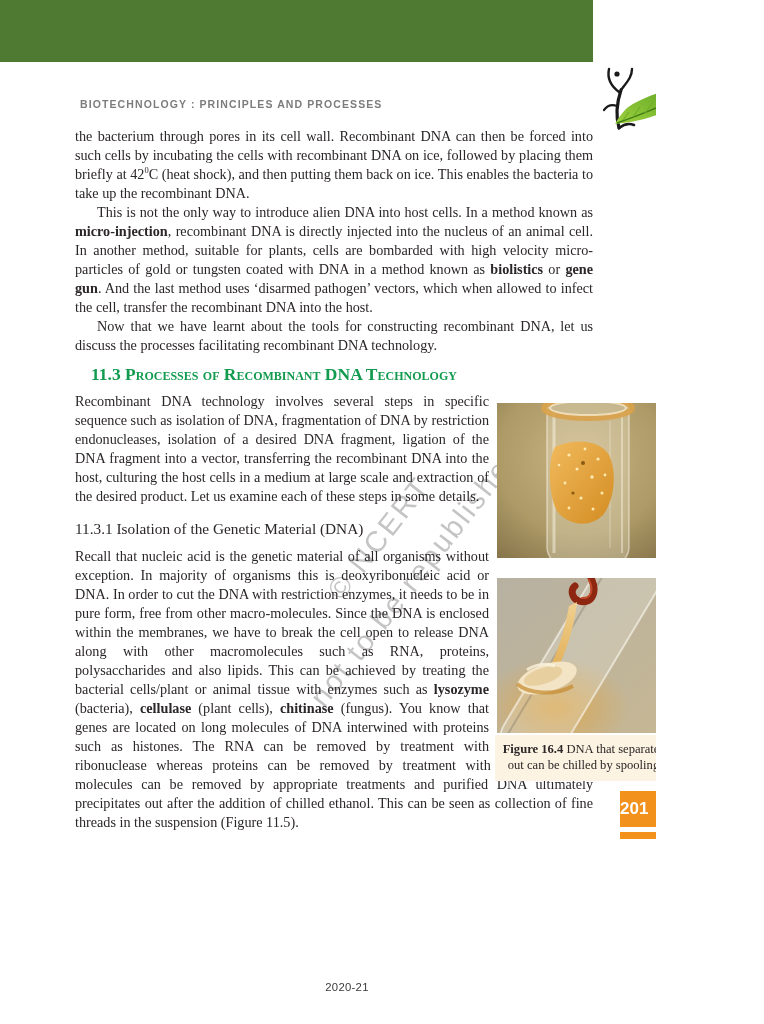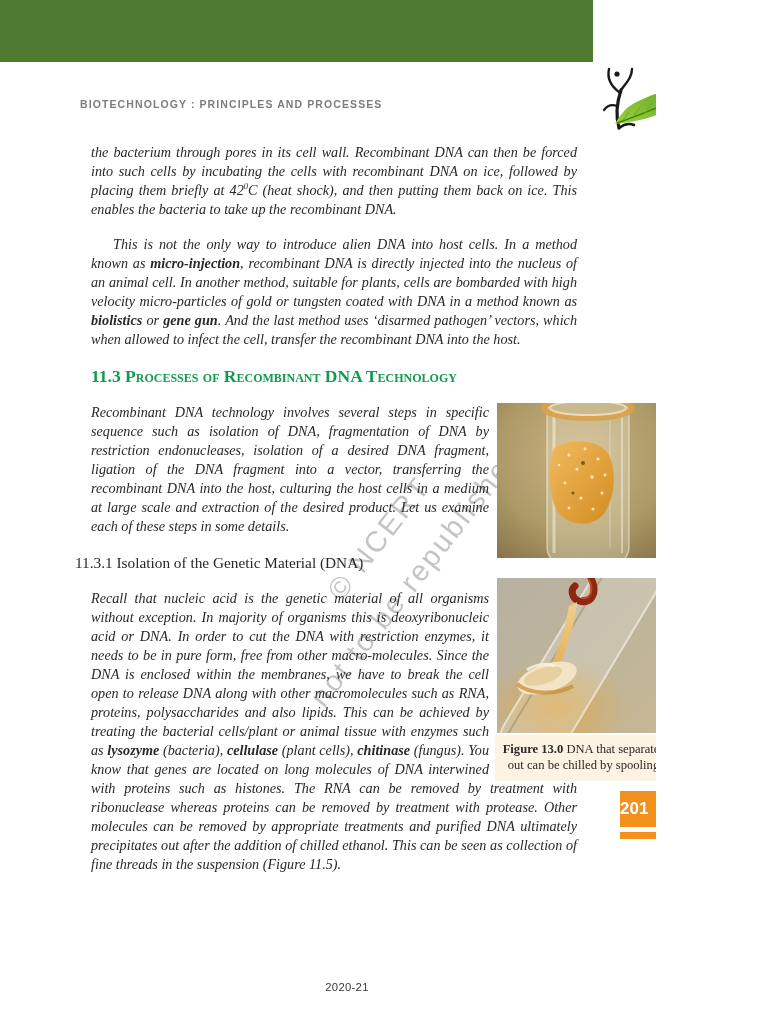--- a/index.html
+++ b/index.html
@@ -20,21 +20,21 @@
 
   
   .watermark{position:absolute;left:215px;top:469px;width:420px;transform:rotate(-52deg);
         font-family:"Liberation Sans",sans-serif;color:rgba(138,138,138,0.5);
         font-size:29px;letter-spacing:2.5px;line-height:52px;pointer-events:none;}
   .watermark .wl1{padding-left:95px;}
 
   
   .textcol{position:absolute;left:75px;top:127px;width:518px;font-size:14.2px;line-height:19px;
         text-align:justify;}
-  .textcol p{margin:16px;font-style:italic;}
+  .textcol p{margin:0;}
   .textcol p.indent{text-indent:22px;}
   sup{font-size:60%;line-height:0;vertical-align:super;}
   .fig-spacer{float:right;width:104px;height:400px;}
   h2.sec{margin:8px 0 7px 16px;font-size:17.5px;line-height:22px;color:#129b4f;font-weight:bold;
         text-align:left;}
   h2.sec .sc{font-variant:small-caps;}
   h3.subsec{margin:12px 0 8px 0;font-size:15.3px;line-height:21px;color:#2b2627;font-weight:normal;
         text-align:left;}
 
   
@@ -93,20 +93,21 @@
   <div class="running-head">BIOTECHNOLOGY : PRINCIPLES AND PROCESSES</div>
 
   <div class="watermark">
     <div class="wl1">© NCERT</div>
     <div class="wl2">not to be republished</div>
   </div>
 
   <div class="textcol">
     <p><span>the bacterium through pores in its cell wall. Recombinant DNA can then be forced into such cells by incubating the cells with recombinant DNA on ice, followed by placing them briefly at 42</span><sup>0</sup><span>C (heat shock), and then putting them back on ice. This enables the bacteria to take up the recombinant DNA.</span></p>
     <p class="indent"><span>This is not the only way to introduce alien DNA into host cells. In a method known as </span><b>micro-injection</b><span>, recombinant DNA is directly injected into the nucleus of an animal cell. In another method, suitable for plants, cells are bombarded with high velocity micro-particles of gold or tungsten coated with DNA in a method known as </span><b>biolistics</b><span> or </span><b>gene gun</b><span>. And the last method uses ‘disarmed pathogen’ vectors, which when allowed to infect the cell, transfer the recombinant DNA into the host.</span></p>
+    <p class="indent"><span>Now that we have learnt about the tools for constructing recombinant DNA, let us discuss the processes facilitating recombinant DNA technology.</span></p>
 
     <div class="fig-spacer"></div>
 
     <h2 class="sec">
       <span>11.3</span>
       <span class="sc">Processes of Recombinant DNA Technology</span>
     </h2>
 
     <p><span>Recombinant DNA technology involves several steps in specific sequence such as isolation of DNA, fragmentation of DNA by restriction endonucleases, isolation of a desired DNA fragment, ligation of the DNA fragment into a vector, transferring the recombinant DNA into the host, culturing the host cells in a medium at large scale and extraction of the desired product. Let us examine each of these steps in some details.</span></p>
 
@@ -183,21 +184,21 @@
         <path d="M92,2 C97,12 94,21 85,20" stroke="#c0492a" stroke-width="2" fill="none" stroke-linecap="round"></path>
         <path d="M80,24 C78,44 72,66 62,88 C56,98 50,103 44,104 C54,92 66,62 72,28 Z" fill="url(#p2strand)"></path>
         <ellipse cx="50" cy="100" rx="31" ry="14" transform="rotate(-18 50 100)" fill="#f2e4c4"></ellipse>
         <ellipse cx="46" cy="98" rx="20" ry="8" transform="rotate(-18 46 98)" fill="#e8cf9f"></ellipse>
         <path d="M20,106 C32,116 58,118 76,108" stroke="#c58a2e" stroke-width="4" fill="none" opacity="0.7"></path>
         <path d="M30,92 C38,86 50,85 58,88" stroke="#fbf2dd" stroke-width="3" fill="none" opacity="0.8"></path>
       </svg>
     </div>
 
     <div class="fig-caption">
-      <b>Figure 13.0</b><span> DNA that separates out can be chilled by spooling</span>
+      <b>Figure 16.4</b><span> DNA that separates out can be chilled by spooling</span>
     </div>
   </div>
 
   <div class="pagebar">
     <span>201</span>
   </div>
   <div class="pagebar-strip"></div>
 
   <div class="footer">2020-21</div>
 

